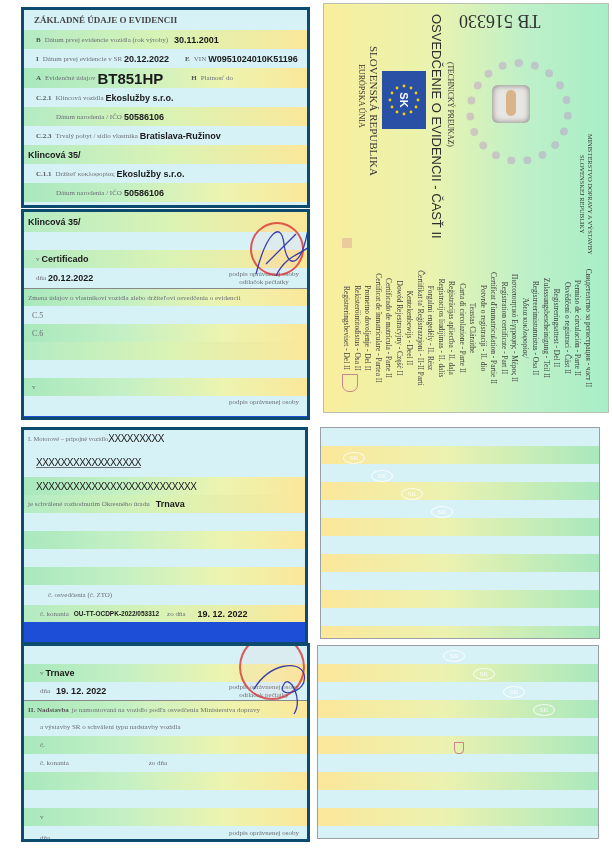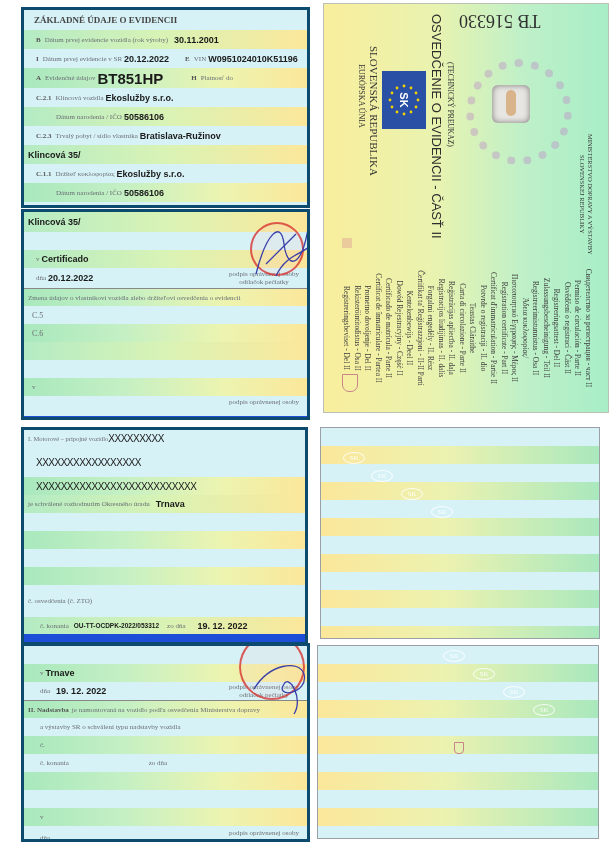--- a/index.html
+++ b/index.html
@@ -150,35 +150,35 @@
   <svg class="scribble" style="left:222px; top:2px;" width="70" height="70" viewBox="0 0 70 70">
     <path d="M10 60 C20 20, 35 5, 38 30 S 55 55, 62 15 M20 50 L50 20 M30 62 C40 40, 58 40, 66 30" stroke="#3a3fa8" stroke-width="1.3" fill="none"></path>
   </svg>
 </div>
 
 <div class="panel" style="left:21px; top:427px; width:281px; height:212px;">
   <div class="row blue" style="height:17px; padding-left:4px; font-size:6.5px;">
     <span>I. Motorové – prípojné vozidlo</span>
     <span class="xx">XXXXXXXXX</span>
   </div>
-  <div class="row blue" style="height:30px;">
+  <div class="row blue" style="height:30px;text-decoration:underline;">
       <span class="xx">XXXXXXXXXXXXXXXXX</span>
     </div>
   <div class="row grad" style="height:18px;">
       <span class="xx">XXXXXXXXXXXXXXXXXXXXXXXXXX</span>
     </div>
   <div class="row grad2" style="height:18px; padding-left:4px;">
     <span>je schválené rozhodnutím Okresného úradu</span>
     <span class="val" style="margin-left:6px">Trnava</span>
   </div>
   <div class="row blue" style="height:18px;"></div>
   <div class="row grad" style="height:18px;"></div>
   <div class="row blue" style="height:18px;"></div>
   <div class="row grad" style="height:18px;"></div>
-  <div class="row blue" style="height:32px; padding-left:4px;">
+  <div class="row blue" style="height:20px; padding-left:24px;">
     <span>č. osvedčenia (č. ZTO)</span>
   </div>
   <div class="row grad2" style="height:17px; padding-left:16px;">
     <span>č. konania</span>
     <span class="val" style="font-size:6.5px; margin-left:5px;">OU-TT-OCDPK-2022/053312</span>
     <span style="margin-left:8px">zo dňa</span>
     <span class="val" style="margin-left:12px">19. 12. 2022</span>
   </div>
 </div>
 

